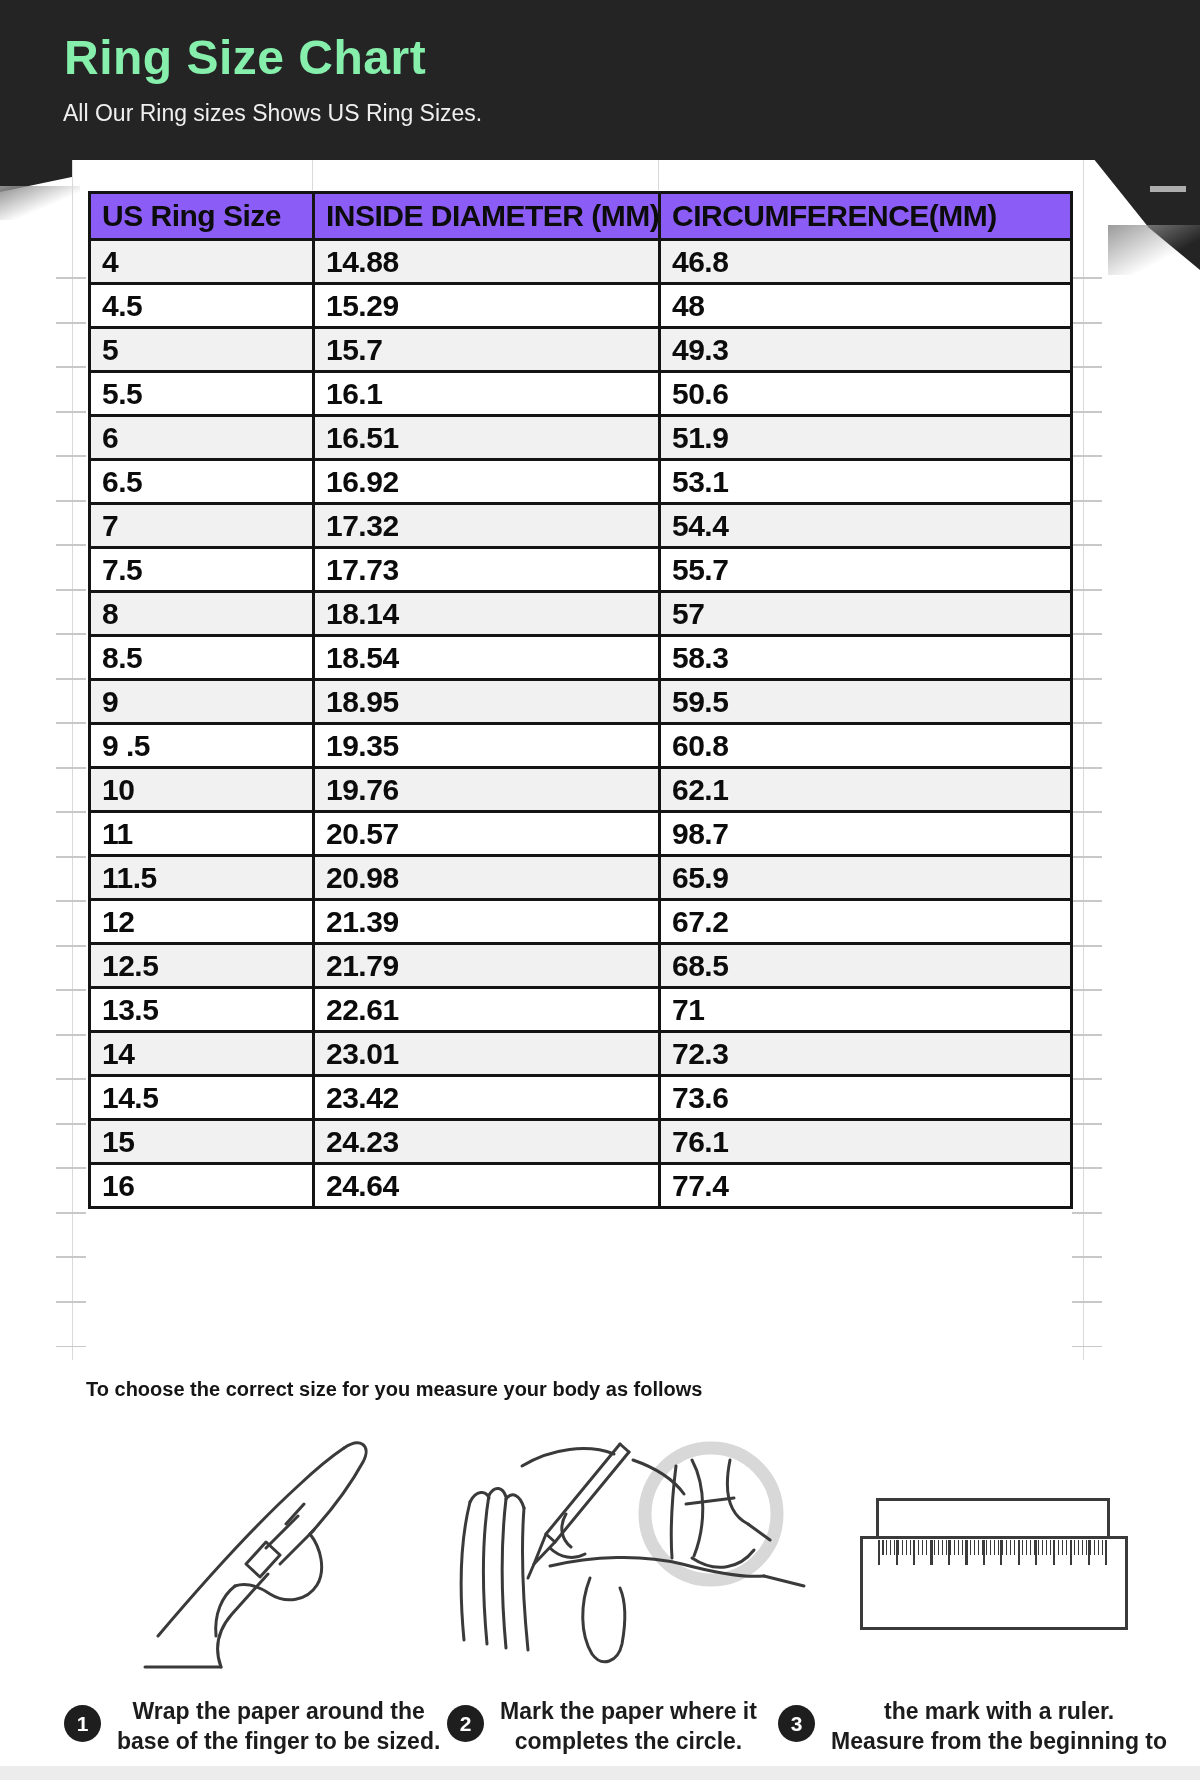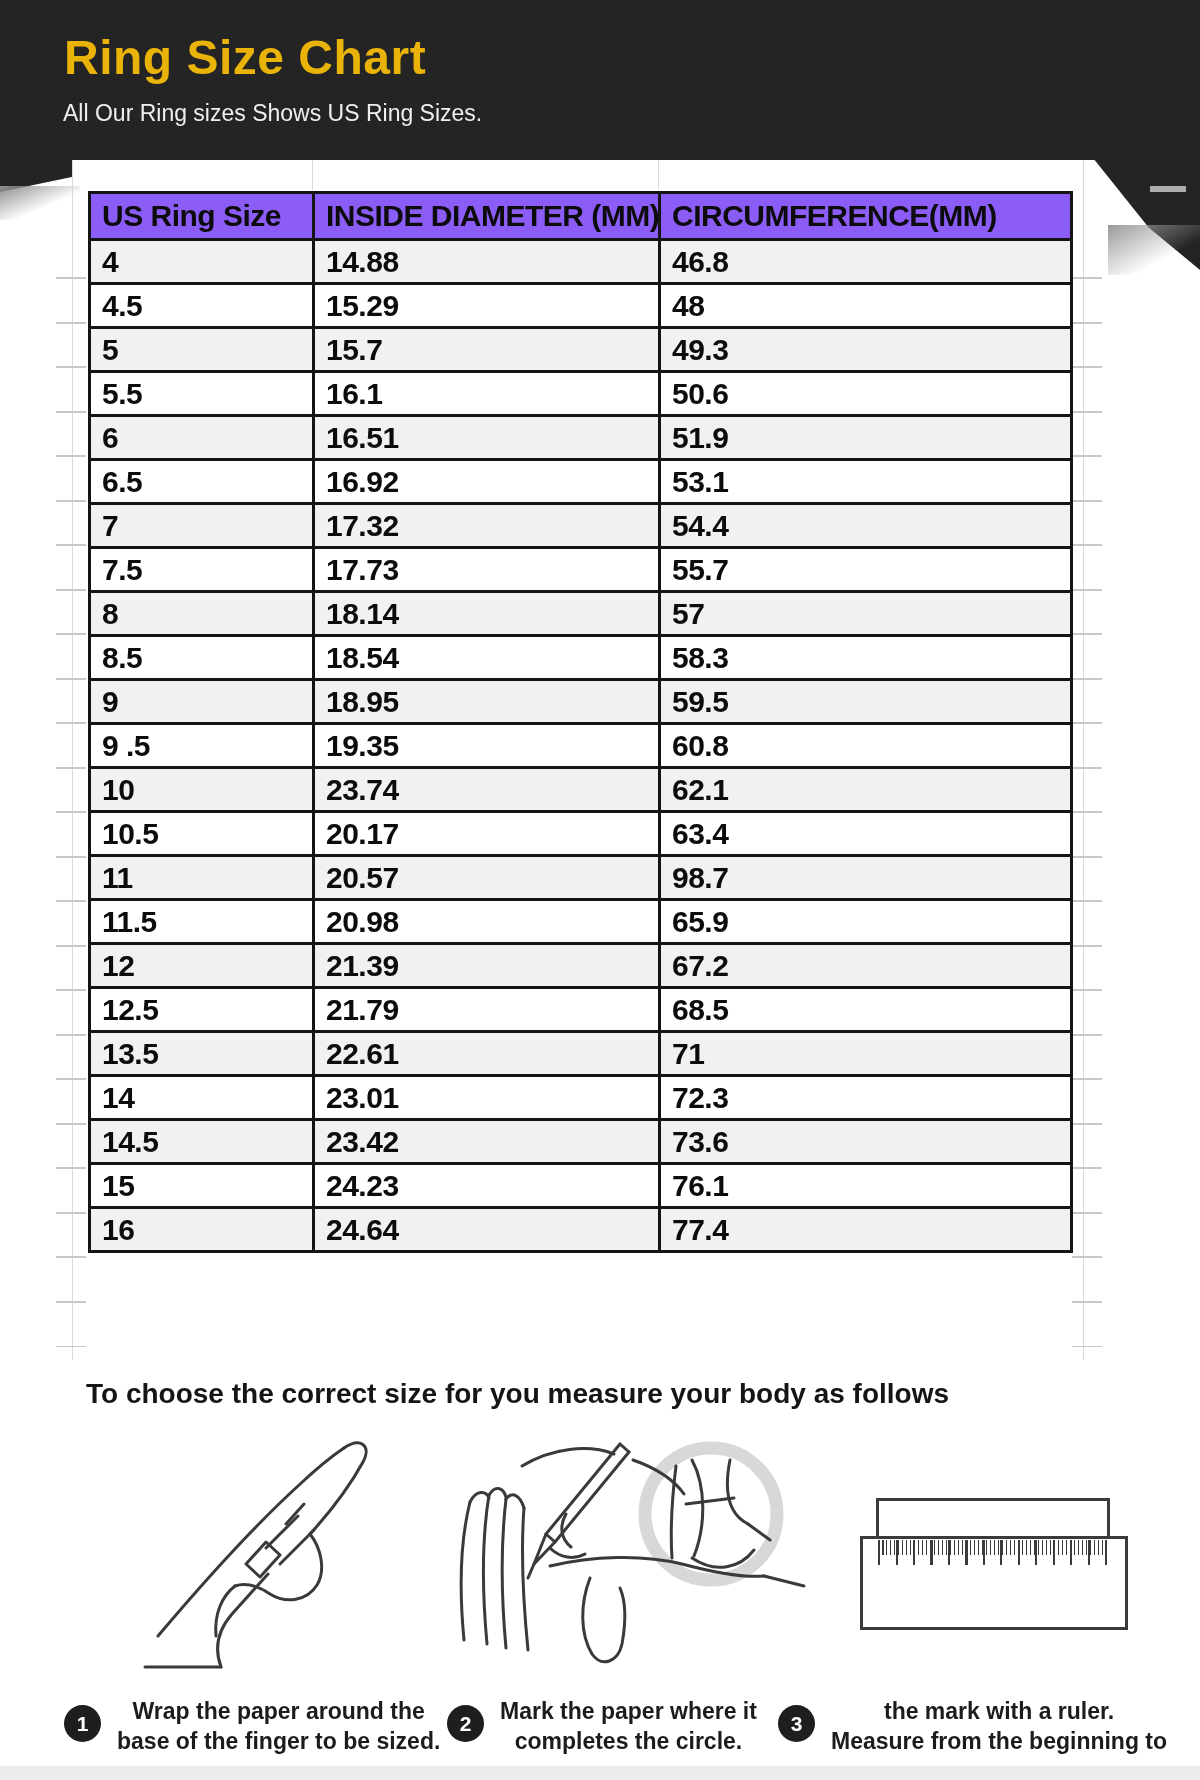--- a/index.html
+++ b/index.html
@@ -4,21 +4,21 @@
 <style>
   html,body{margin:0;padding:0;background:#ffffff;}
   .page{
     position:relative;width:1200px;height:1780px;overflow:hidden;background:#ffffff;
     font-family:"Liberation Sans","DejaVu Sans",sans-serif;color:#111;
   }
 
   
   .hero{position:absolute;left:0;top:0;width:1200px;height:160px;background:#242424;}
   .hero-title{
-    position:absolute;left:64px;top:30px;font-size:48px;font-weight:bold;color:#eab308;
+    position:absolute;left:64px;top:30px;font-size:48px;font-weight:bold;color:#86efac;
     letter-spacing:0.5px;
   }
   .hero-sub{position:absolute;left:63px;top:100px;font-size:23px;font-weight:normal;color:#efefef;}
   .hero-lobe-left{position:absolute;left:0;top:158px;width:73px;height:34px;background:#242424;
     clip-path:polygon(0 0,100% 0,100% 55%,0 100%);}
   .hero-smear-left{position:absolute;left:0;top:186px;width:80px;height:34px;
     background:linear-gradient(to bottom right,#8f8f8f 0%,rgba(255,255,255,0) 60%);}
   .hero-lobe-right{position:absolute;left:1093px;top:158px;width:107px;height:112px;background:#242424;
     clip-path:polygon(0 0,100% 0,100% 100%,52% 62%);}
   .hero-smear-right{position:absolute;left:1108px;top:225px;width:92px;height:50px;
@@ -41,21 +41,21 @@
   table.ring th,table.ring td{
     border:3px solid #141414;padding:0 0 0 11px;text-align:left;vertical-align:middle;
     font-weight:bold;font-size:30px;letter-spacing:-0.5px;line-height:1;color:#0c0c0c;
     overflow:hidden;white-space:nowrap;
   }
   table.ring th{height:44px;background:#8b5cf6;}
   table.ring td{height:41px;background:#ffffff;}
   table.ring tbody tr:nth-child(odd) td{background:#f1f1f1;}
 
   
-  .caption{position:absolute;left:86px;top:1378px;font-size:28px;font-weight:bold;color:#151515;}
+  .caption{position:absolute;left:86px;top:1378px;font-size:20px;font-weight:bold;color:#151515;}
 
   
   .illu{position:absolute;}
   .illu svg{display:block;}
   .stroke{fill:none;stroke:#3a3a3a;stroke-width:3;stroke-linecap:round;stroke-linejoin:round;}
 
   
   .ruler-slot{position:absolute;left:852px;top:1492px;width:280px;height:140px;}
   .ruler-paper{position:absolute;left:24px;top:6px;width:228px;height:42px;border:3px solid #3a3a3a;background:#fff;}
   .ruler-body{position:absolute;left:8px;top:44px;width:262px;height:88px;border:3px solid #3a3a3a;background:#fff;}
@@ -168,27 +168,22 @@
           <td>18.95</td>
           <td>59.5</td>
         </tr>
         <tr>
           <td>9 .5</td>
           <td>19.35</td>
           <td>60.8</td>
         </tr>
         <tr>
           <td>10</td>
-          <td>23.74</td>
+          <td>19.76</td>
           <td>62.1</td>
-        </tr>
-        <tr>
-          <td>10.5</td>
-          <td>20.17</td>
-          <td>63.4</td>
         </tr>
         <tr>
           <td>11</td>
           <td>20.57</td>
           <td>98.7</td>
         </tr>
         <tr>
           <td>11.5</td>
           <td>20.98</td>
           <td>65.9</td>

